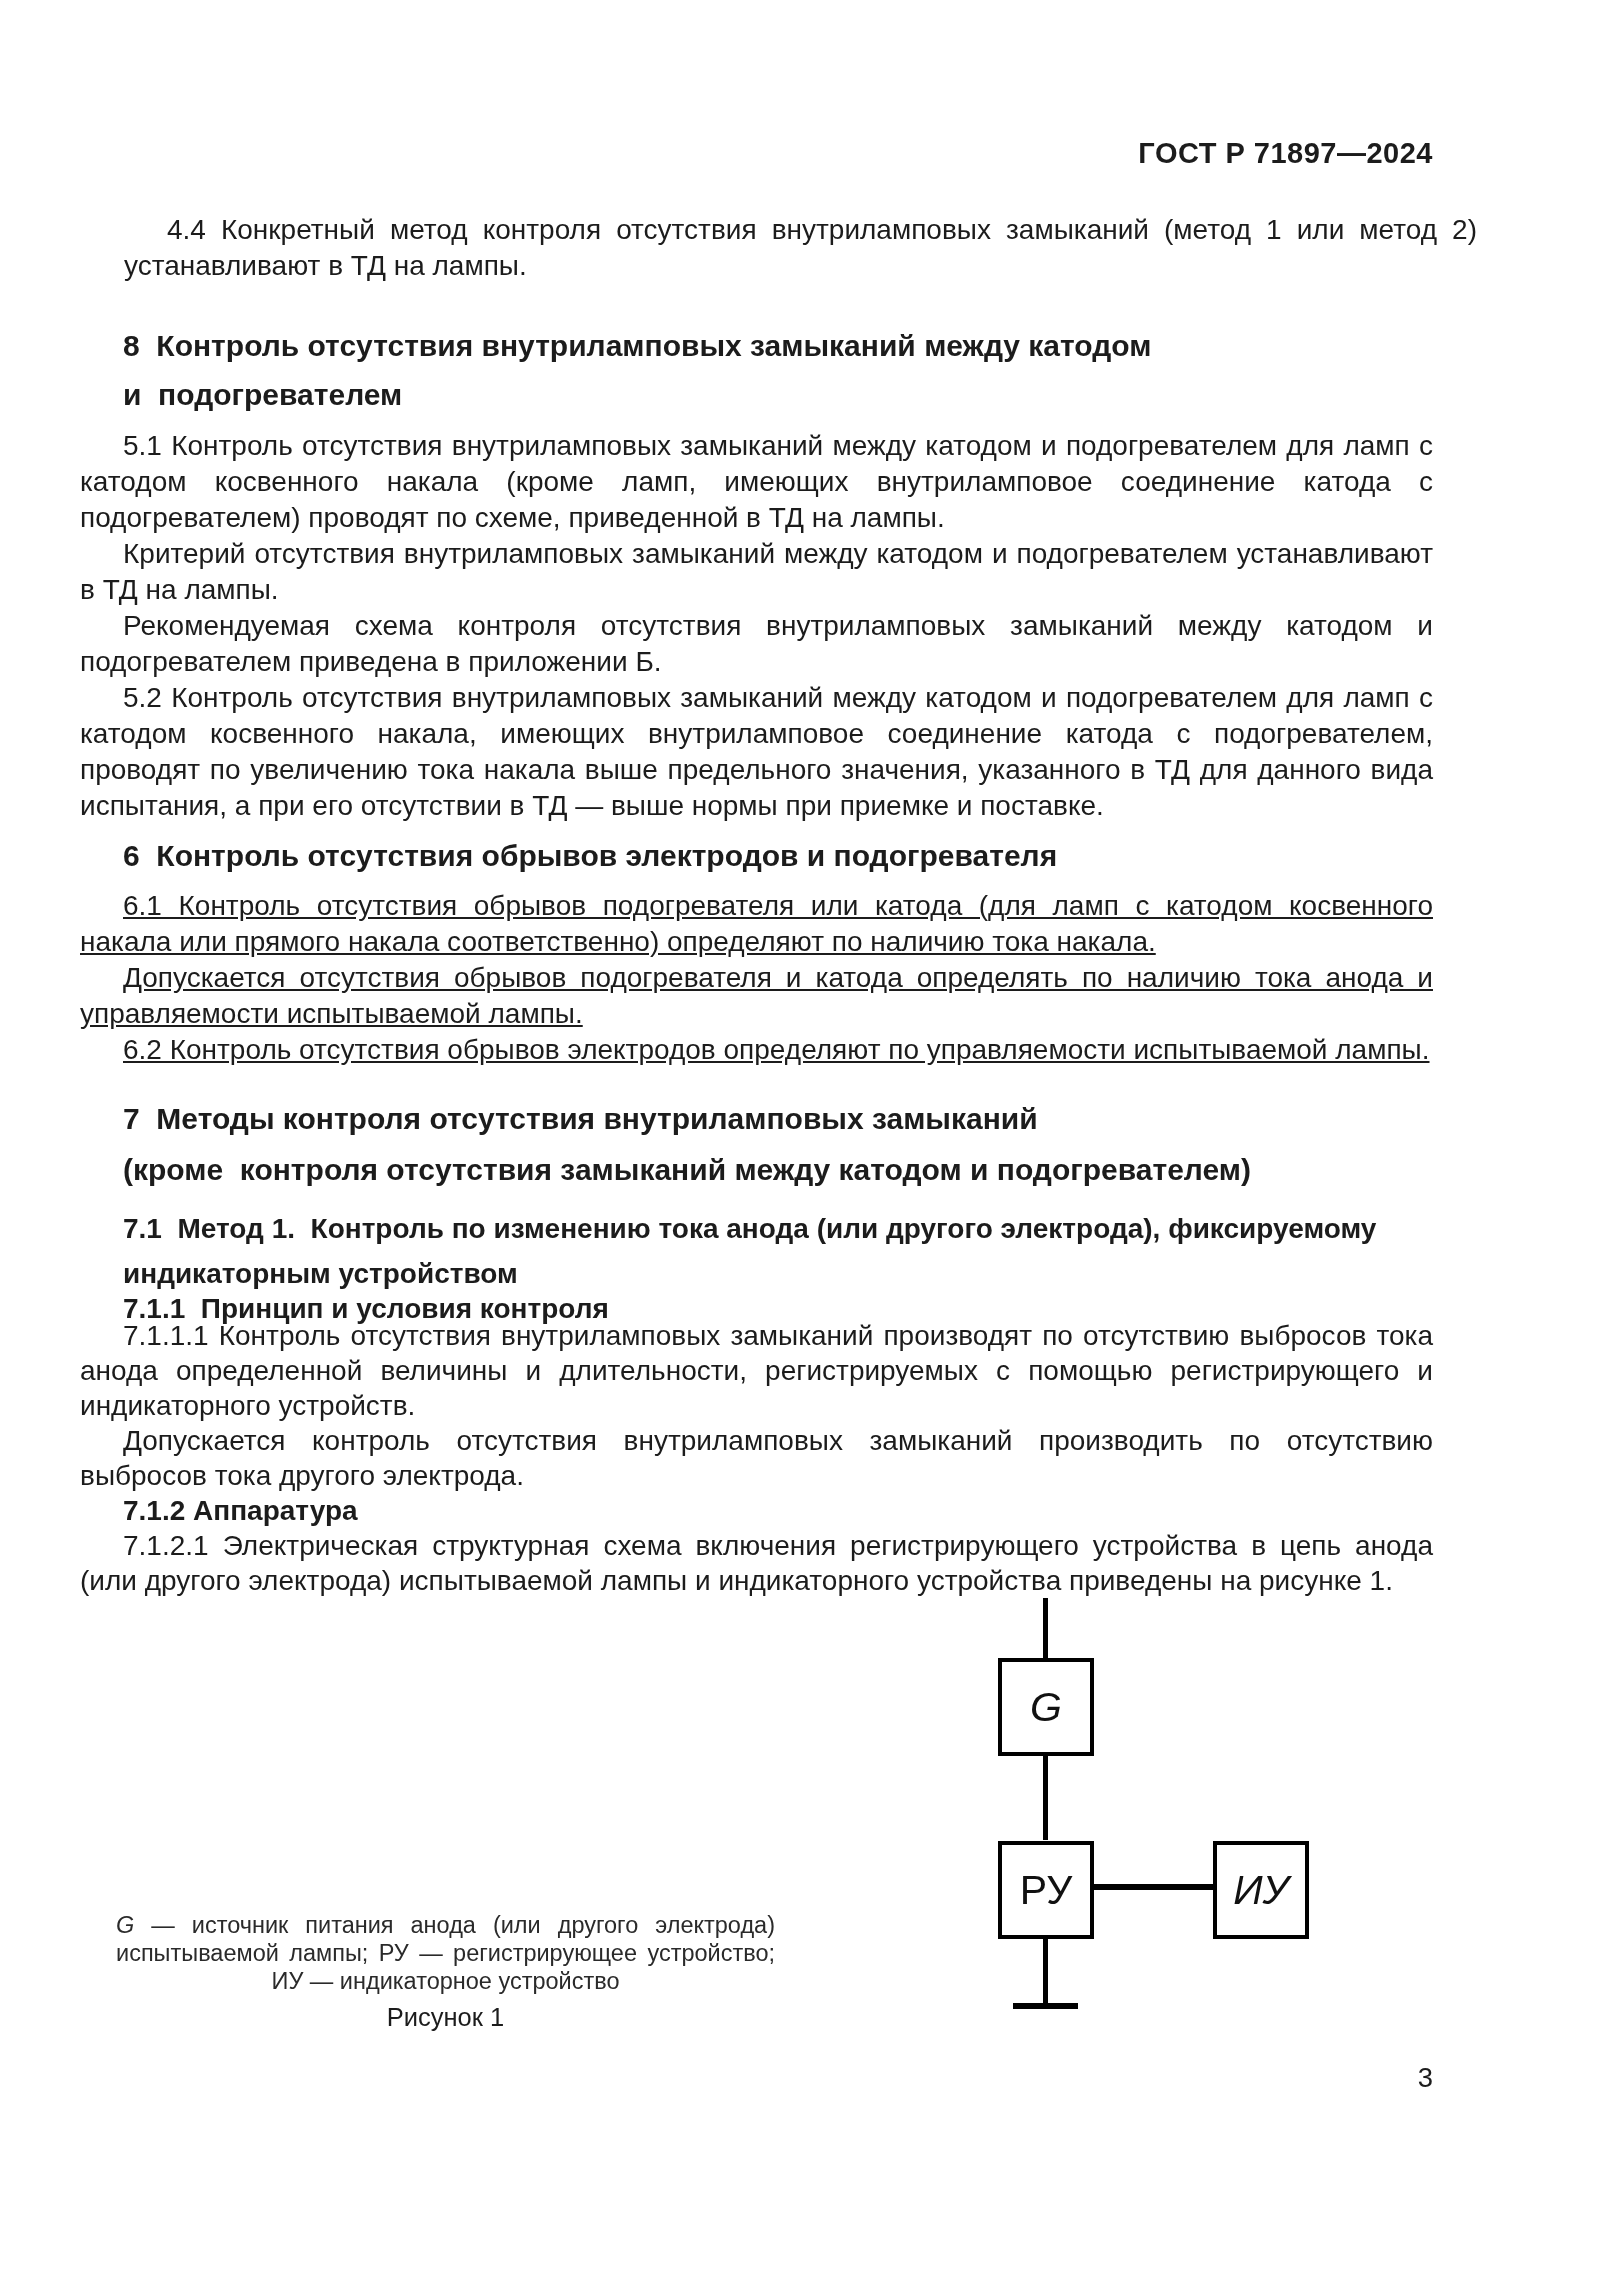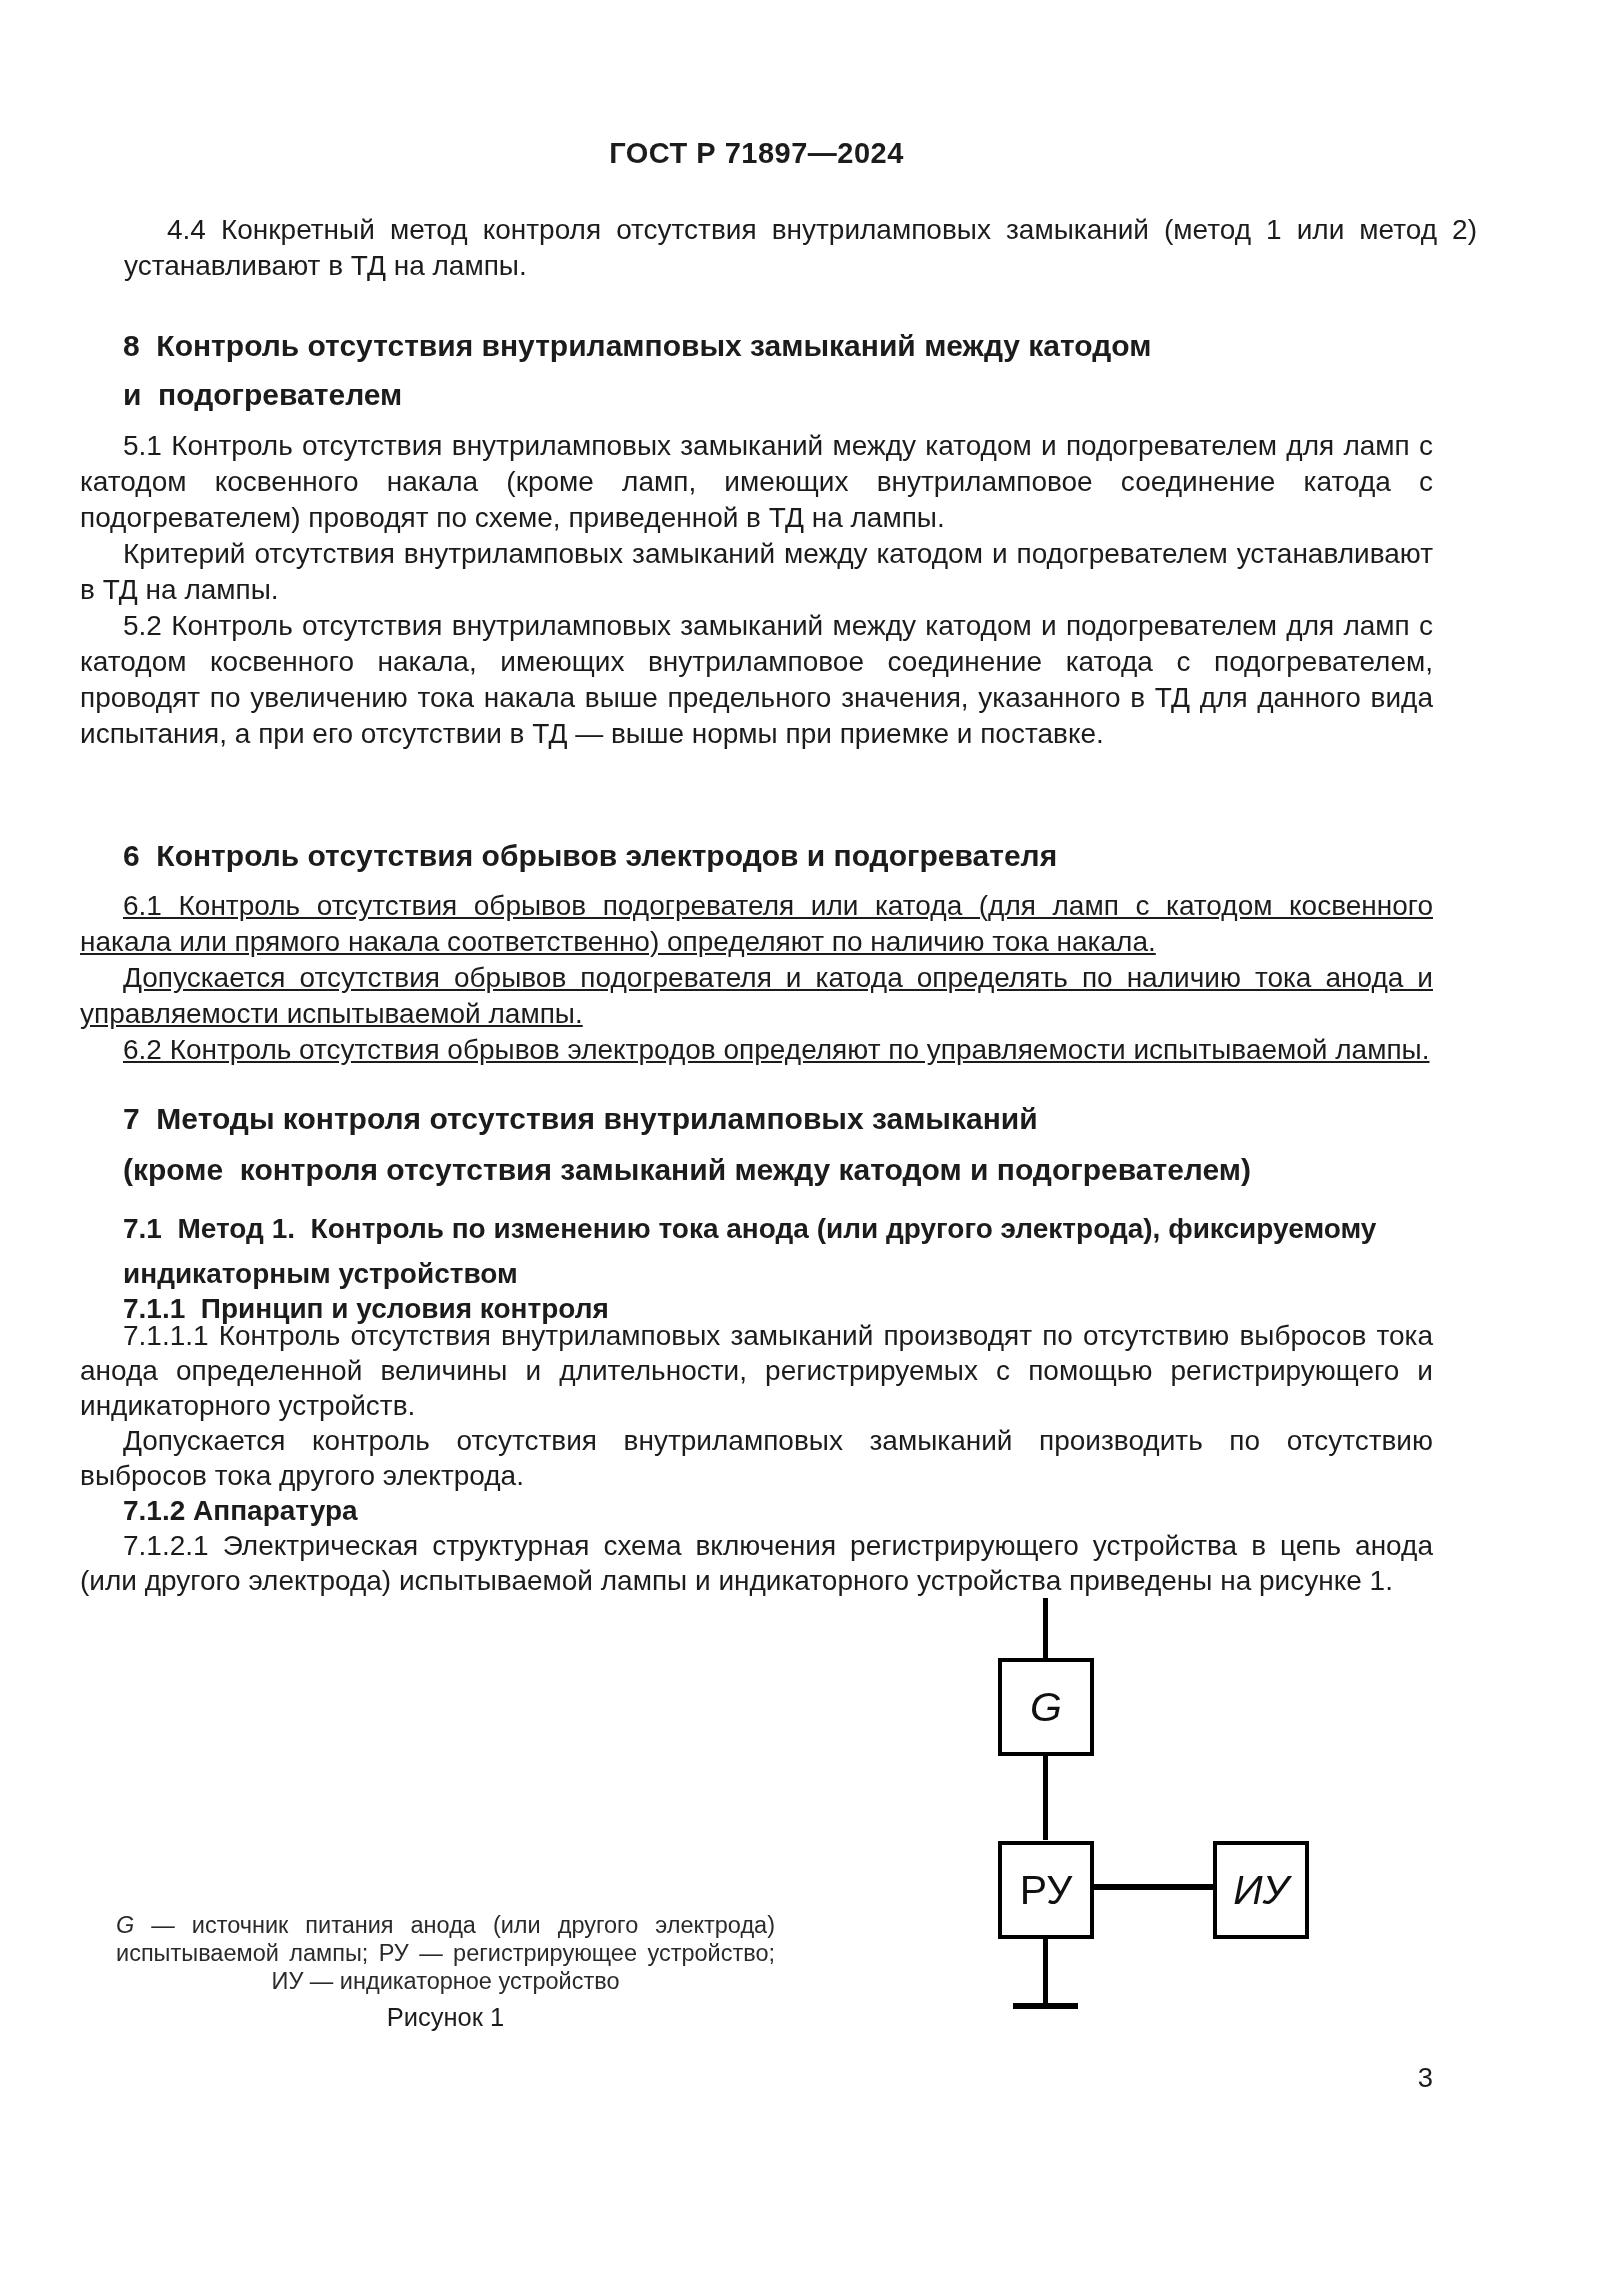--- a/index.html
+++ b/index.html
@@ -7,21 +7,21 @@
   .page {
     position:relative;
     width:1621px; height:2293px;
     background:#ffffff;
     color:#1c1c1c;
     font-family:"Liberation Sans", sans-serif;
     overflow:hidden;
   }
   .doc-header {
     position:absolute; top:137px; left:80px; width:1353px;
-    text-align:center; font-weight:bold; font-size:29px;
+    text-align:right; font-weight:bold; font-size:29px;
     letter-spacing:0.5px;
   }
   .body-block {
     position:absolute; left:80px; width:1353px;
     font-size:28px; line-height:36px; text-align:justify;
   }
   .body-block p { text-indent:43px; }
   .sec-title {
     position:absolute; left:123px; width:1313px;
     font-weight:bold; font-size:30px; line-height:49px;
@@ -69,20 +69,21 @@
   </div>
 
   <div class="sec-title" style="top:321px;">
     <span>8  Контроль отсутствия внутриламповых замыканий между катодом</span>
     <span>и  подогревателем</span>
   </div>
 
   <div class="body-block" style="top:428px;">
     <p>5.1 Контроль отсутствия внутриламповых замыканий между катодом и подогревателем для ламп с катодом косвенного накала (кроме ламп, имеющих внутриламповое соединение катода с подогревателем) проводят по схеме, приведенной в ТД на лампы.</p>
     <p>Критерий отсутствия внутриламповых замыканий между катодом и подогревателем устанавливают в ТД на лампы.</p>
+    <p>Рекомендуемая схема контроля отсутствия внутриламповых замыканий между катодом и подогревателем приведена в приложении Б.</p>
     <p>5.2 Контроль отсутствия внутриламповых замыканий между катодом и подогревателем для ламп с катодом косвенного накала, имеющих внутриламповое соединение катода с подогревателем, проводят по увеличению тока накала выше предельного значения, указанного в ТД для данного вида испытания, а при его отсутствии в ТД — выше нормы при приемке и поставке.</p>
   </div>
 
   <div class="sec-title" style="top:831px;">
     <span>6  Контроль отсутствия обрывов электродов и подогревателя</span>
   </div>
 
   <div class="body-block" style="top:888px;text-decoration:underline;">
     <p>6.1 Контроль отсутствия обрывов подогревателя или катода (для ламп с катодом косвенного накала или прямого накала соответственно) определяют по наличию тока накала.</p>
     <p>Допускается отсутствия обрывов подогревателя и катода определять по наличию тока анода и управляемости испытываемой лампы.</p>

